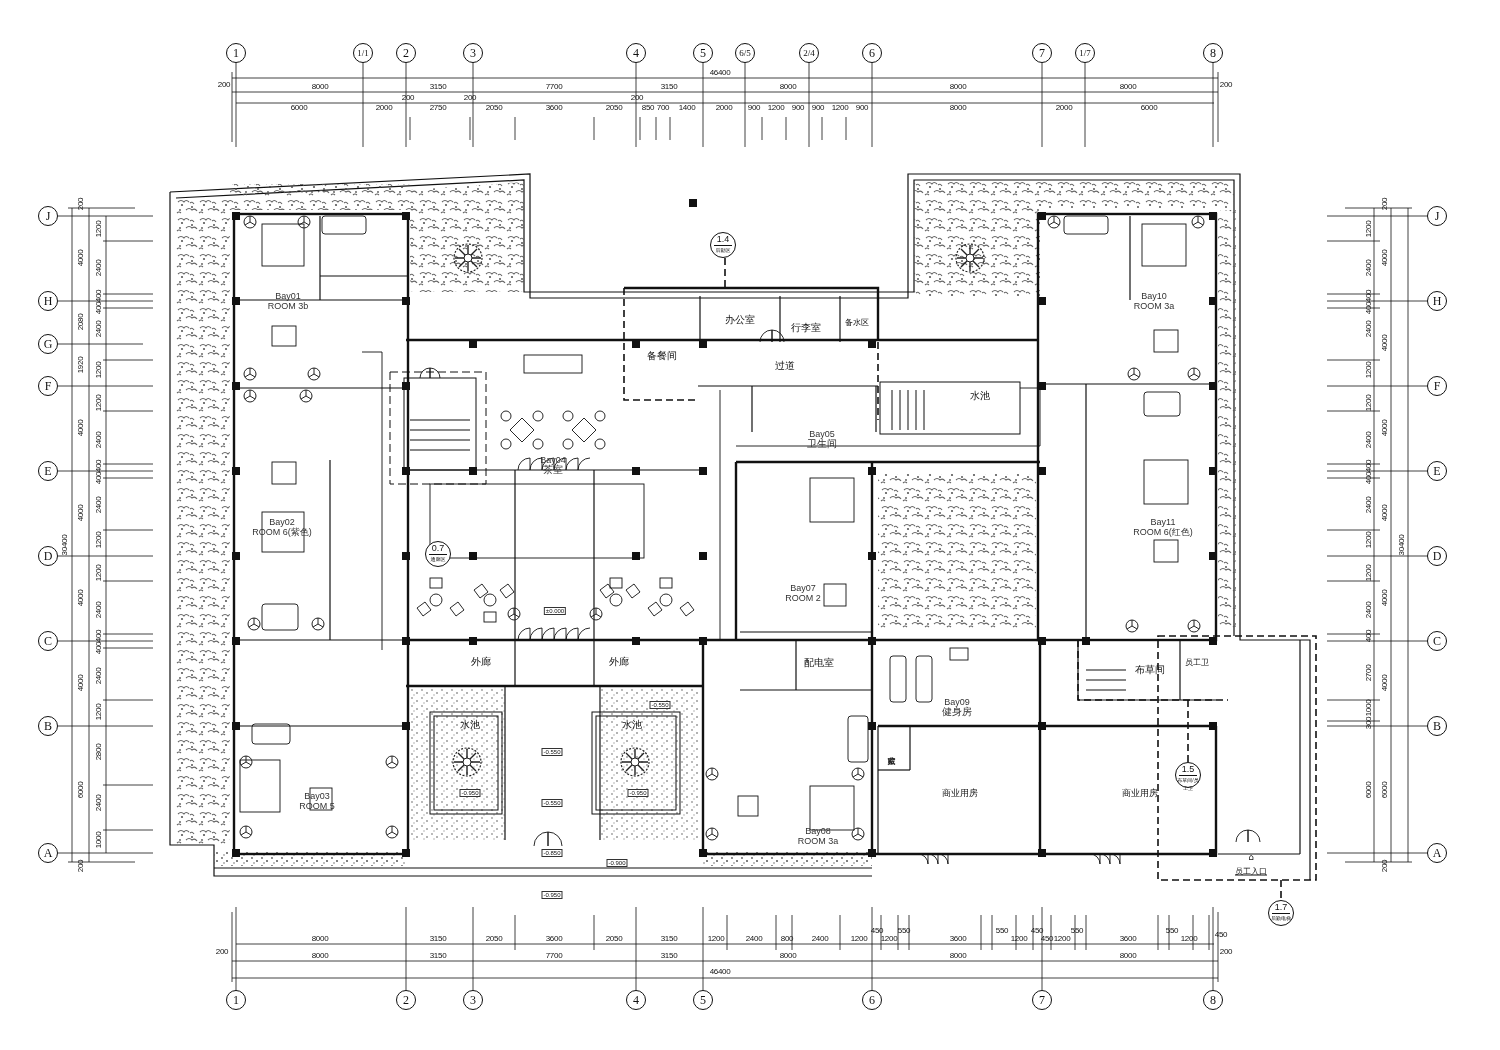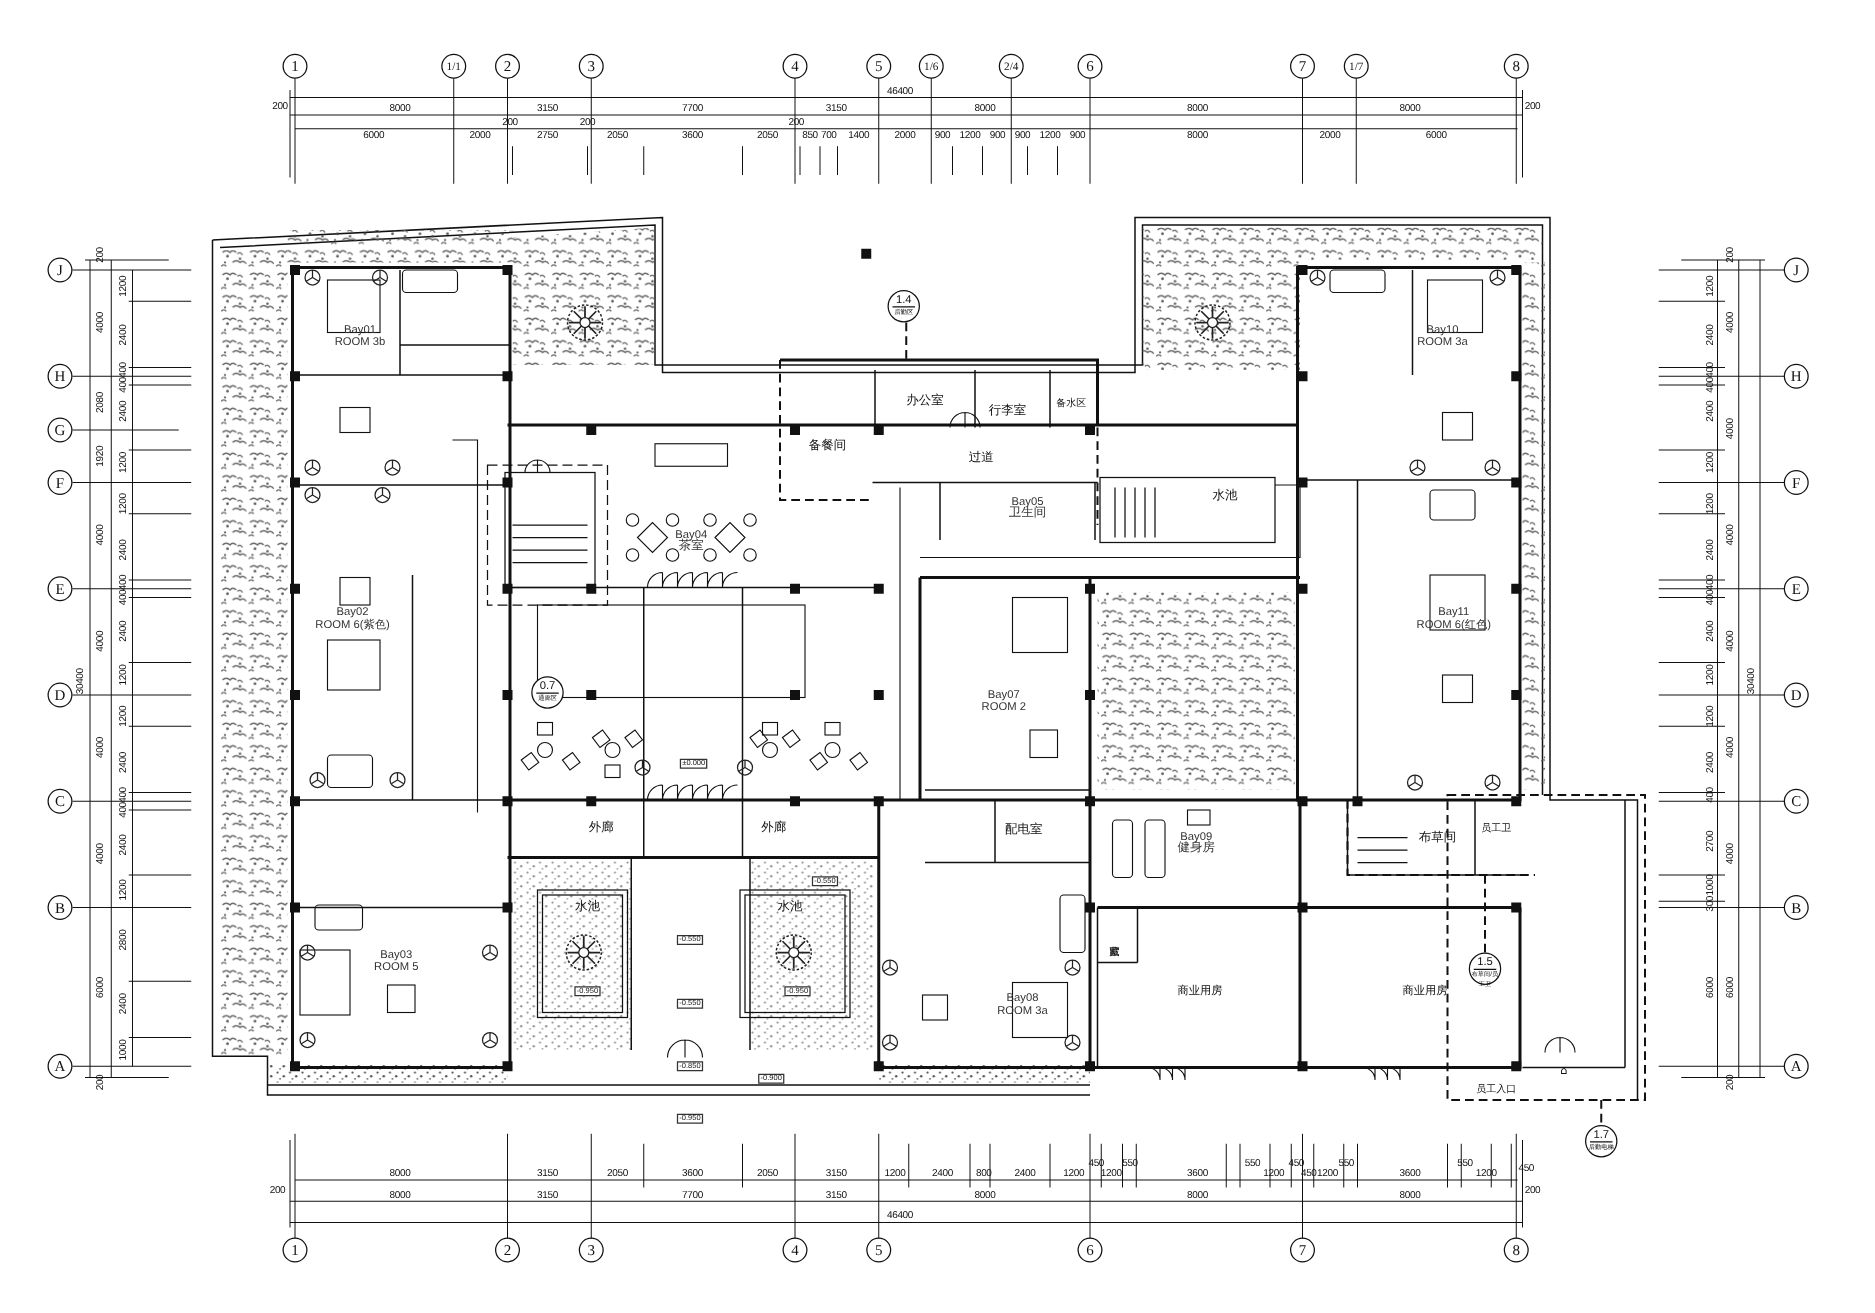--- a/index.html
+++ b/index.html
@@ -3,21 +3,21 @@
 <meta charset="utf-8">
 <style>
   html,body{margin:0;padding:0;background:#ffffff;}
   body{width:1500px;height:1050px;position:relative;overflow:hidden;font-family:"Liberation Sans","DejaVu Sans",sans-serif;color:#111;}
   #plan{position:absolute;left:0;top:0;width:1500px;height:1050px;}
   .grid-bubble{position:absolute;width:18px;height:18px;border:1.3px solid #111;border-radius:50%;background:#fff;font-size:12px;line-height:18px;text-align:center;font-family:"Liberation Serif","DejaVu Serif",serif;}
   .dim{position:absolute;font-size:8px;font-family:"Liberation Sans Narrow","Liberation Sans",sans-serif;white-space:nowrap;transform:translateX(-50%);letter-spacing:-0.3px;}
   .dimv{position:absolute;font-size:8px;white-space:nowrap;transform:translate(-50%,-50%) rotate(-90deg);letter-spacing:-0.3px;}
   .label{position:absolute;font-size:10px;white-space:nowrap;transform:translate(-50%,-50%);font-family:"DejaVu Sans",sans-serif;}
   .label.small{font-size:8px;}
-  .bay{position:absolute;font-size:9px;line-height:10px;text-align:center;transform:translate(-50%,-50%);white-space:nowrap;color:#333;}
+  .bay{position:absolute;font-size:9px;line-height:10px;text-align:center;transform:translate(-50%,-50%);white-space:nowrap;color:#333;margin-top:33px;}
   .detail-bubble{position:absolute;width:24px;height:24px;border:1.2px solid #111;border-radius:50%;background:#fff;text-align:center;transform:translate(-50%,-50%);}
   .detail-bubble .n{display:block;font-size:9px;line-height:11px;border-bottom:1px solid #111;margin:1px 3px 0;}
   .detail-bubble .s{display:block;font-size:5px;line-height:8px;}
   .elev{position:absolute;font-size:6px;background:#fff;border:0.6px solid #333;padding:0 1px;transform:translate(-50%,-50%);white-space:nowrap;}
 </style>
 </head>
 <body>
 
 <svg id="plan" viewBox="0 0 1500 1050" xmlns="http://www.w3.org/2000/svg">
   <defs>
@@ -434,21 +434,21 @@
     <line x1="1281" y1="880" x2="1281" y2="900"></line>
   </g>
 </svg>
 
 <div class="grid-bubble" style="left:226px;top:43px;">1</div>
 <div class="grid-bubble" style="left:353px;top:43px;font-size:9px;">1/1</div>
 <div class="grid-bubble" style="left:396px;top:43px;">2</div>
 <div class="grid-bubble" style="left:463px;top:43px;">3</div>
 <div class="grid-bubble" style="left:626px;top:43px;">4</div>
 <div class="grid-bubble" style="left:693px;top:43px;">5</div>
-<div class="grid-bubble" style="left:735px;top:43px;font-size:9px;">1/6</div>
+<div class="grid-bubble" style="left:735px;top:43px;font-size:9px;">6/5</div>
 <div class="grid-bubble" style="left:799px;top:43px;font-size:9px;">2/4</div>
 <div class="grid-bubble" style="left:862px;top:43px;">6</div>
 <div class="grid-bubble" style="left:1032px;top:43px;">7</div>
 <div class="grid-bubble" style="left:1075px;top:43px;font-size:9px;">1/7</div>
 <div class="grid-bubble" style="left:1203px;top:43px;">8</div>
 
 <div class="grid-bubble" style="left:226px;top:990px;">1</div>
 <div class="grid-bubble" style="left:396px;top:990px;">2</div>
 <div class="grid-bubble" style="left:463px;top:990px;">3</div>
 <div class="grid-bubble" style="left:626px;top:990px;">4</div>
@@ -675,21 +675,21 @@
 <div class="label" style="left:619px;top:662px;">外廊</div>
 <div class="label" style="left:470px;top:725px;">水池</div>
 <div class="label" style="left:632px;top:725px;">水池</div>
 <div class="label" style="left:819px;top:663px;">配电室</div>
 <div class="label small" style="left:890px;top:750px;writing-mode:vertical-rl;">贮藏室</div>
 <div class="label" style="left:960px;top:793px;font-size:9px;">商业用房</div>
 <div class="label" style="left:1140px;top:793px;font-size:9px;">商业用房</div>
 <div class="label" style="left:1150px;top:670px;">布草间</div>
 <div class="label small" style="left:1197px;top:662px;text-align:center;">员工卫</div>
 <div class="label" style="left:1251px;top:857px;font-size:9px;">⌂</div>
-<div class="label small" style="left:1197px;top:871px;">员工入口</div>
+<div class="label small" style="left:1251px;top:871px;text-decoration:underline;">员工入口</div>
 
 <div class="detail-bubble" style="left:723px;top:245px;">
     <span class="n">1.4</span>
     <span class="s">后勤区</span>
   </div>
 <div class="detail-bubble" style="left:438px;top:554px;">
     <span class="n">0.7</span>
     <span class="s">通廊区</span>
   </div>
 <div class="detail-bubble" style="left:1188px;top:775px;">

